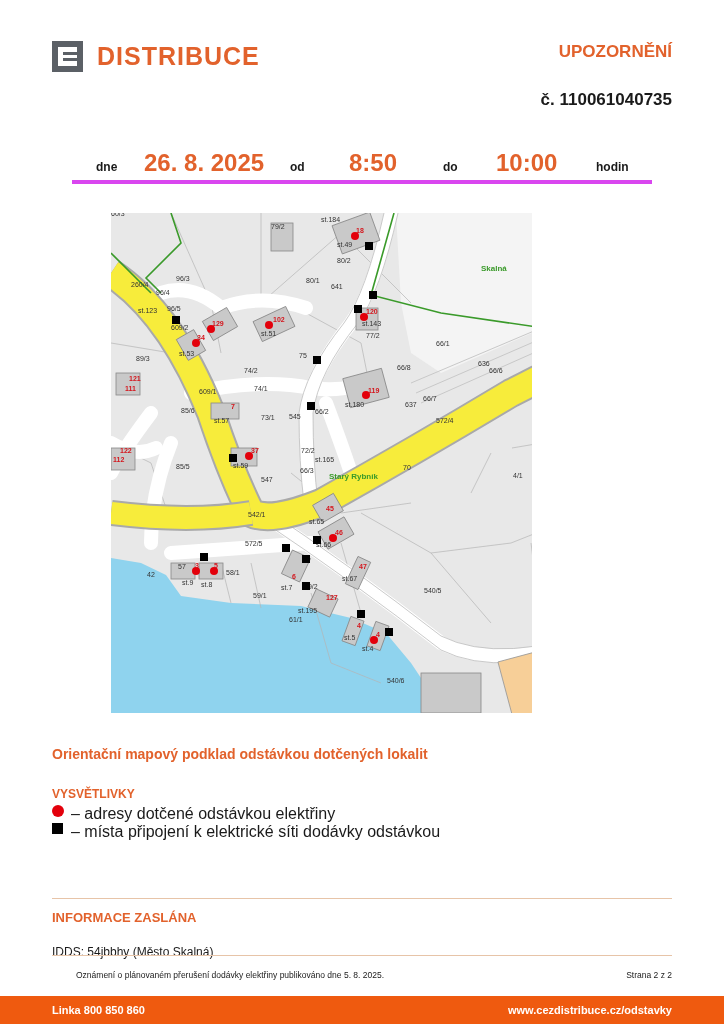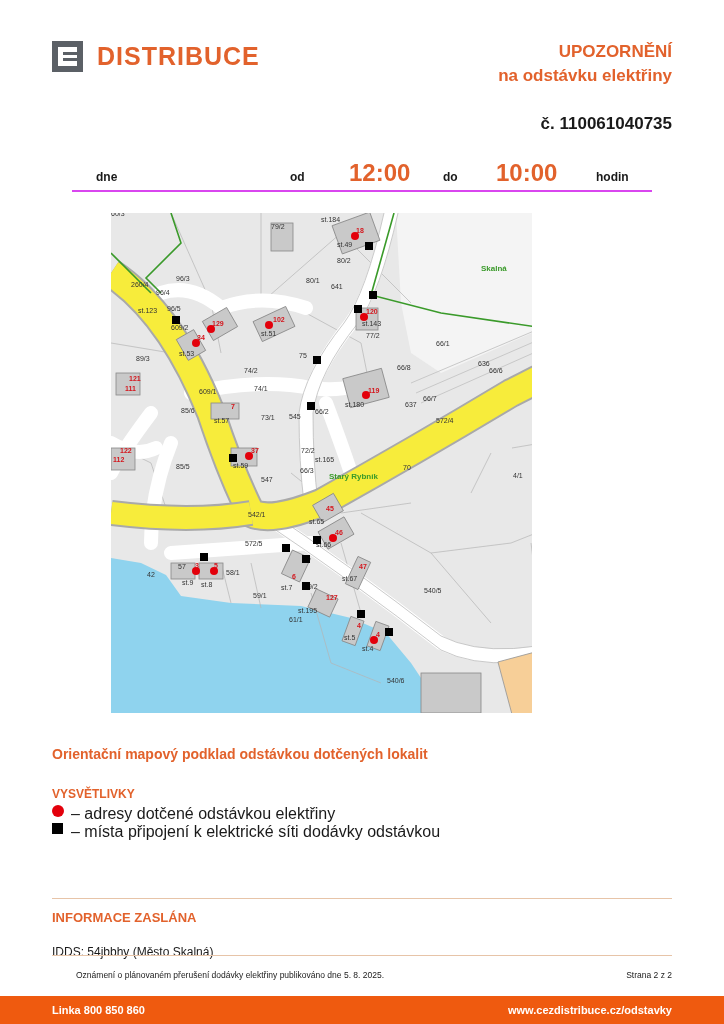--- a/index.html
+++ b/index.html
@@ -7,21 +7,21 @@
   .logo { position:absolute; left:52px; top:41px; display:flex; align-items:center; }
   .logo-mark { width:31px; height:31px; background:#5b6066; position:relative; }
   .logo-mark .inner { position:absolute; left:6px; top:6px; width:19px; height:19px; background:#fff; }
   .logo-mark .cut1 { position:absolute; left:11px; top:11px; width:14px; height:3px; background:#5b6066; }
   .logo-mark .cut2 { position:absolute; left:11px; top:17px; width:14px; height:3px; background:#5b6066; }
   .logo-text { margin-left:14px; font-size:25px; font-weight:bold; color:#e2622c; letter-spacing:1px; }
   .notice { position:absolute; right:52px; top:40px; text-align:right; font-weight:bold; }
   .notice .l1 { font-size:17px; color:#e2622c; line-height:24px; }
   .notice .l2 { font-size:17px; color:#e2622c; line-height:24px; }
   .notice .l3 { font-size:17px; color:#1a1a1a; line-height:24px;margin-top:24px; }
-  .dateline { position:absolute; left:72px; top:156px; width:580px; height:34px; border-bottom:2px solid #d946ef; }
+  .dateline { position:absolute; left:72px; top:146px; width:580px; height:34px; border-bottom:4px solid #d946ef; }
   .dateline span { position:absolute; bottom:6px; }
   .dl-small { font-size:12px; font-weight:bold; color:#1a1a1a; }
   .dl-big { font-size:24px; font-weight:bold; color:#e2622c; bottom:3px !important; }
   .map { position:absolute; left:111px; top:213px; width:421px; height:500px; overflow:hidden; background:#e8e8e8; }
   .map svg { display:block; }
   .map-title { position:absolute; left:52px; top:746px; font-size:14px; font-weight:bold; color:#e2622c; }
   .legend-title { position:absolute; left:52px; top:787px; font-size:12px; font-weight:bold; color:#e2622c; }
   .legend-row { position:absolute; left:52px; font-size:16px; color:#1a1a1a; display:flex; align-items:flex-start; }
   .legend-row .dot { width:12px; height:12px; border-radius:50%; background:#e3000b; margin-right:7px; }
   .legend-row .sq { width:11px; height:11px; background:#000; margin-right:8px; }
@@ -44,28 +44,28 @@
   <div class="logo-mark">
     <div class="inner"></div>
       <div class="cut1"></div>
       <div class="cut2"></div>
   </div>
   <span class="logo-text">DISTRIBUCE</span>
 </div>
 
 <div class="notice">
   <div class="l1">UPOZORNĚNÍ</div>
-  <div class="l2">na odstávku elektřiny</div>
   <div class="l3">č. 110061040735</div>
 </div>
 
 <div class="dateline">
   <span class="dl-small" style="left:24px">dne</span>
+  <span class="dl-big" style="left:72px">26. 8. 2025</span>
   <span class="dl-small" style="left:218px">od</span>
-  <span class="dl-big" style="left:277px">12:00</span>
+  <span class="dl-big" style="left:277px">8:50</span>
   <span class="dl-small" style="left:371px">do</span>
   <span class="dl-big" style="left:424px">10:00</span>
   <span class="dl-small" style="left:524px">hodin</span>
 </div>
 
 <div class="map">
   <svg width="501" height="500" viewBox="0 0 501 500">
 
     <rect x="0" y="0" width="501" height="500" fill="#e8e8e8"></rect>
 

